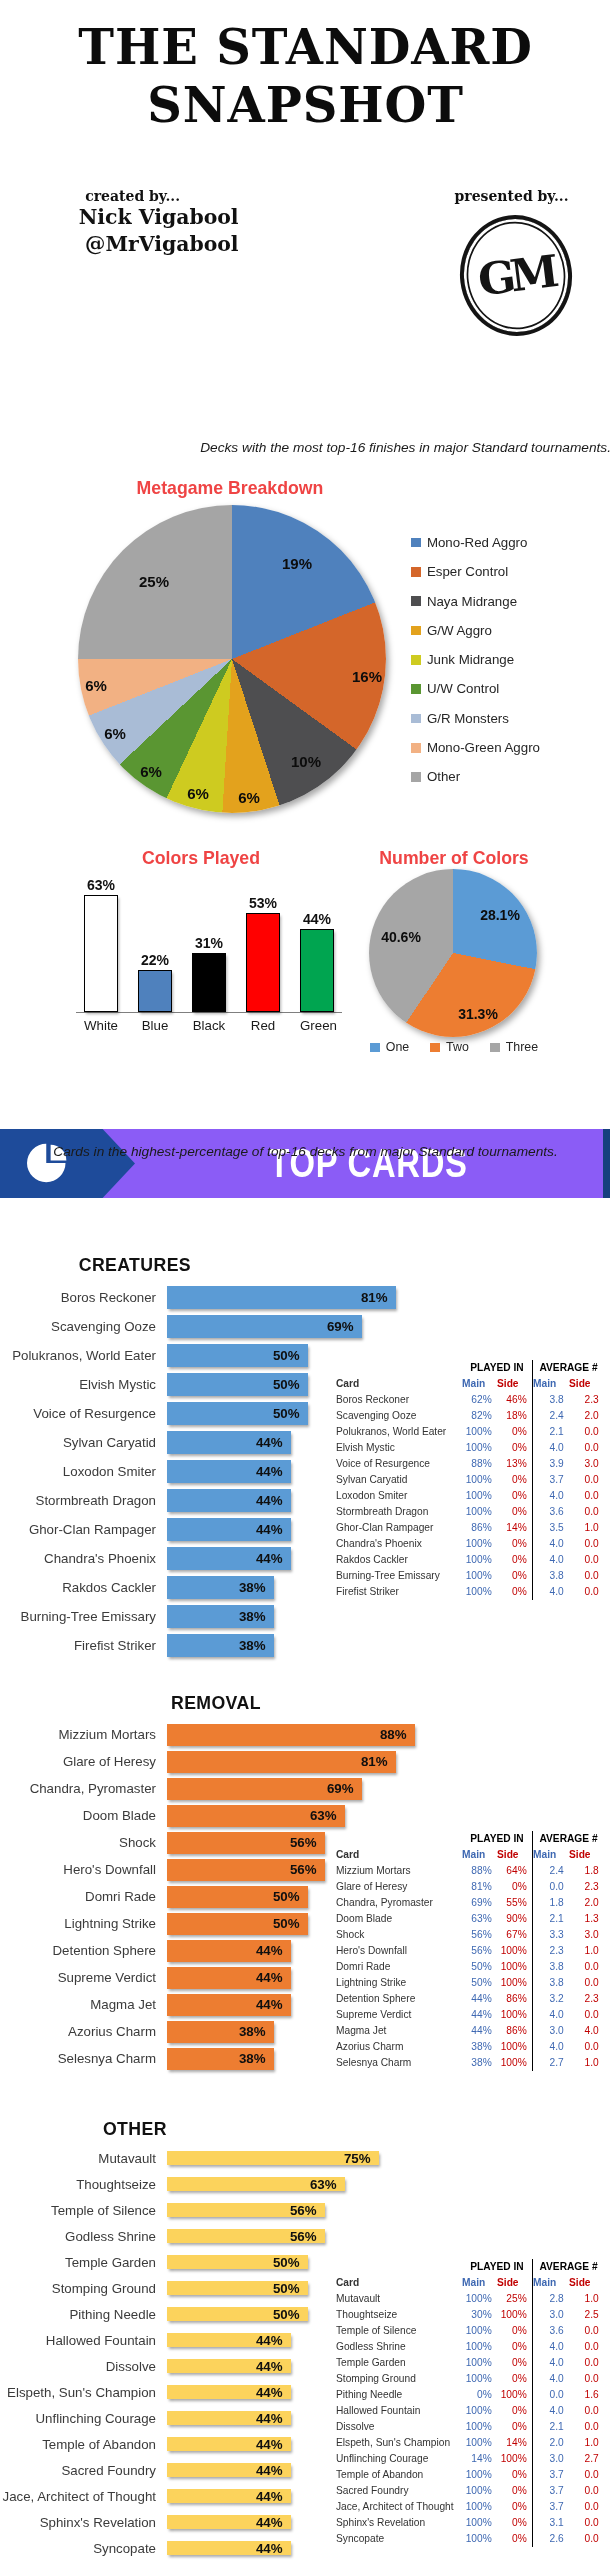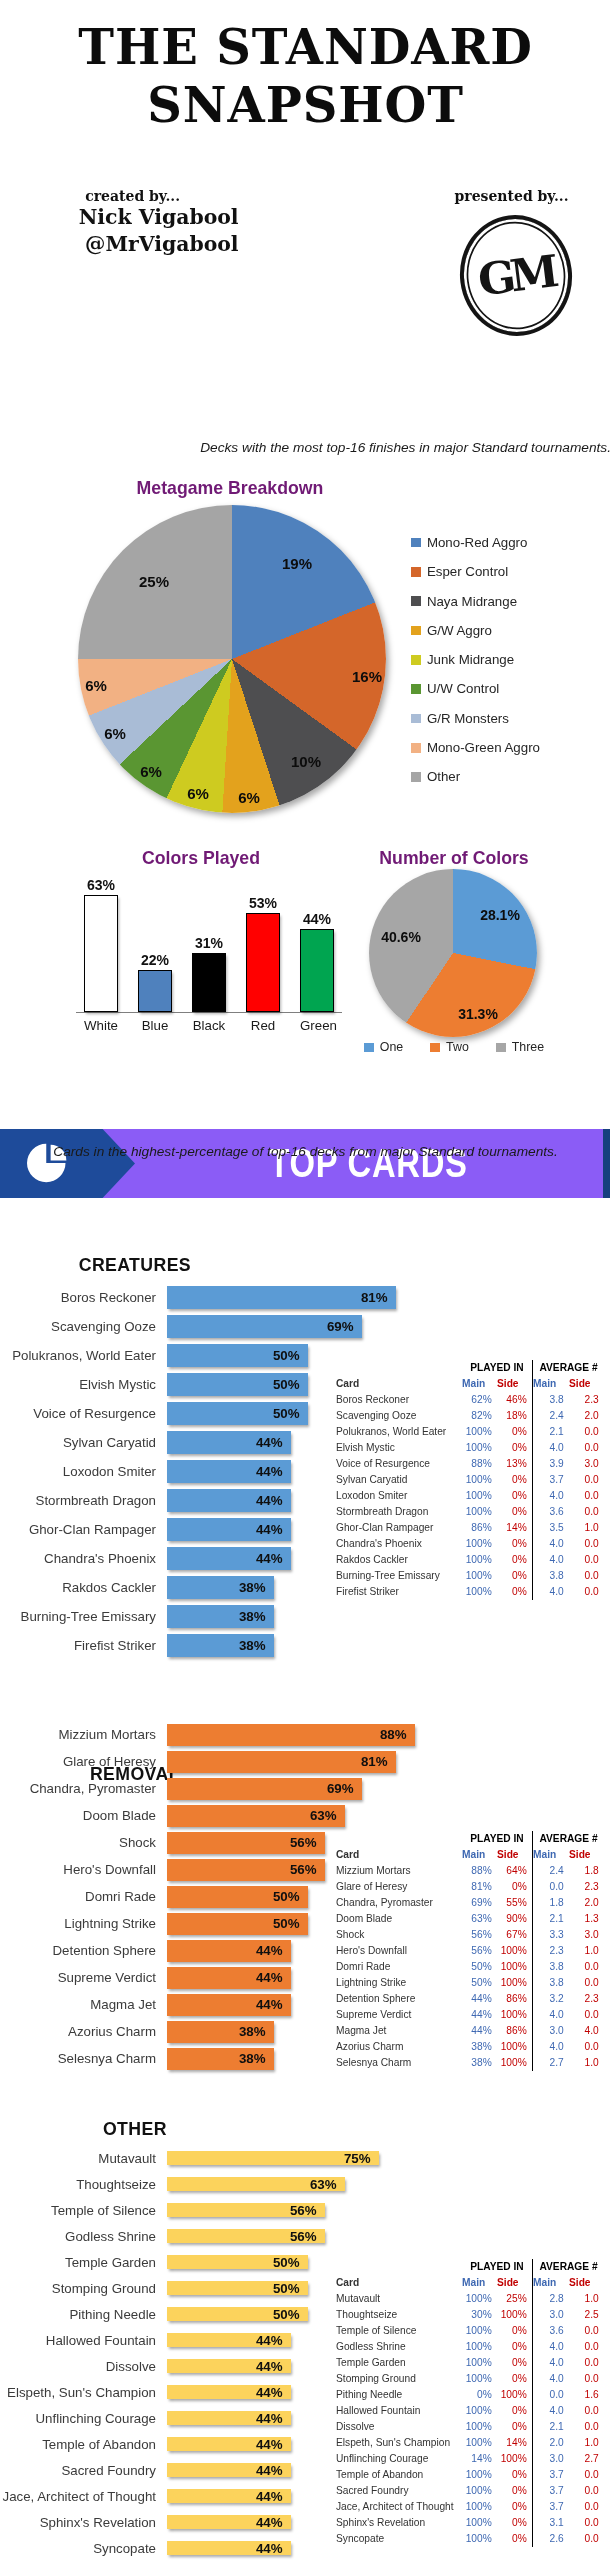--- a/index.html
+++ b/index.html
@@ -42,36 +42,36 @@
   .cards-icon .c1{left:1.8px;top:4.4px;transform:rotate(-12deg);}
   .cards-icon .c2{left:17.7px;top:8px;transform:rotate(16deg);border:2.7px solid #0d0d0d;}
   .pie-icon{position:absolute;left:26.6px;top:13.3px;width:42px;height:42px;}
 
   .subtitle{position:absolute;left:0;width:611px;text-align:center;font-style:italic;
     font-size:13.7px;color:#1a1a1a;}
   .sub1{top:440px;text-align:right;}
   .sub2{top:1144px;}
 
   
-  .chart-title{position:absolute;font-weight:bold;font-size:17.7px;color:#701a75;text-align:center;}
+  .chart-title{position:absolute;font-weight:bold;font-size:17.7px;color:#ef4444;text-align:center;}
   .mg{top:478px;left:53px;width:354px;}
   .cp{top:848px;left:75px;width:252px;}
   .nc{top:848px;left:350px;width:208px;}
 
   
   .pie{position:absolute;border-radius:50%;box-shadow:2.7px 3.5px 6.2px rgba(0,0,0,.35);}
   #pie-metagame{left:78px;top:505px;width:308px;height:308px;}
   #pie-numcolors{left:369px;top:869px;width:168px;height:168px;}
   .pie-label{position:absolute;transform:translate(-50%,-50%);font-weight:bold;font-size:15px;color:#0c0c0c;white-space:nowrap;}
   #pie-numcolors .pie-label{font-size:14px;}
 
   
   .lgd{position:absolute;display:flex;}
   #legend-metagame{left:411px;top:536px;flex-direction:column;gap:16px;}
-  #legend-numcolors{left:350px;top:1041px;width:208px;justify-content:center;gap:27px;}
+  #legend-numcolors{left:350px;top:1041px;width:208px;justify-content:center;gap:21px;}
   .lgd-item{display:flex;align-items:center;gap:6.2px;font-size:13.3px;color:#262626;line-height:13.3px;}
   #legend-numcolors .lgd-item{font-size:12.4px;}
   .swatch{width:9.7px;height:9.7px;flex:0 0 auto;}
 
   
   #chart-colors{position:absolute;left:76px;top:873px;width:250px;height:139px;
     display:flex;justify-content:space-between;align-items:flex-end;padding:0 8px;
     border-bottom:0.9px solid #7f7f7f;}
   .vcol{display:flex;flex-direction:column;align-items:center;width:34px;}
   .vval{font-weight:bold;font-size:14px;margin-bottom:1.8px;}
@@ -423,21 +423,21 @@
       <div class="cell cside">0%</div>
       <div class="cell cmain avgdiv">3.8</div>
       <div class="cell cside">0.0</div>
       <div class="cell cname">Firefist Striker</div>
       <div class="cell cmain">100%</div>
       <div class="cell cside">0%</div>
       <div class="cell cmain avgdiv">4.0</div>
       <div class="cell cside">0.0</div>
     </div>
 
-  <div class="sec-title" style="top:1764px;">REMOVAL</div>
+  <div class="sec-title" style="top:1693px;text-align:right;">REMOVAL</div>
   <div id="chart-removal" class="hchart" style="top:1721px;">
       <div class="hrow">
         <div class="hlabel">Mizzium Mortars</div>
         <div class="htrack">
           <div class="hbar" style="width: 248px; background: rgb(237, 125, 49);">
             <span>88%</span>
           </div>
         </div>
       </div>
       <div class="hrow">

